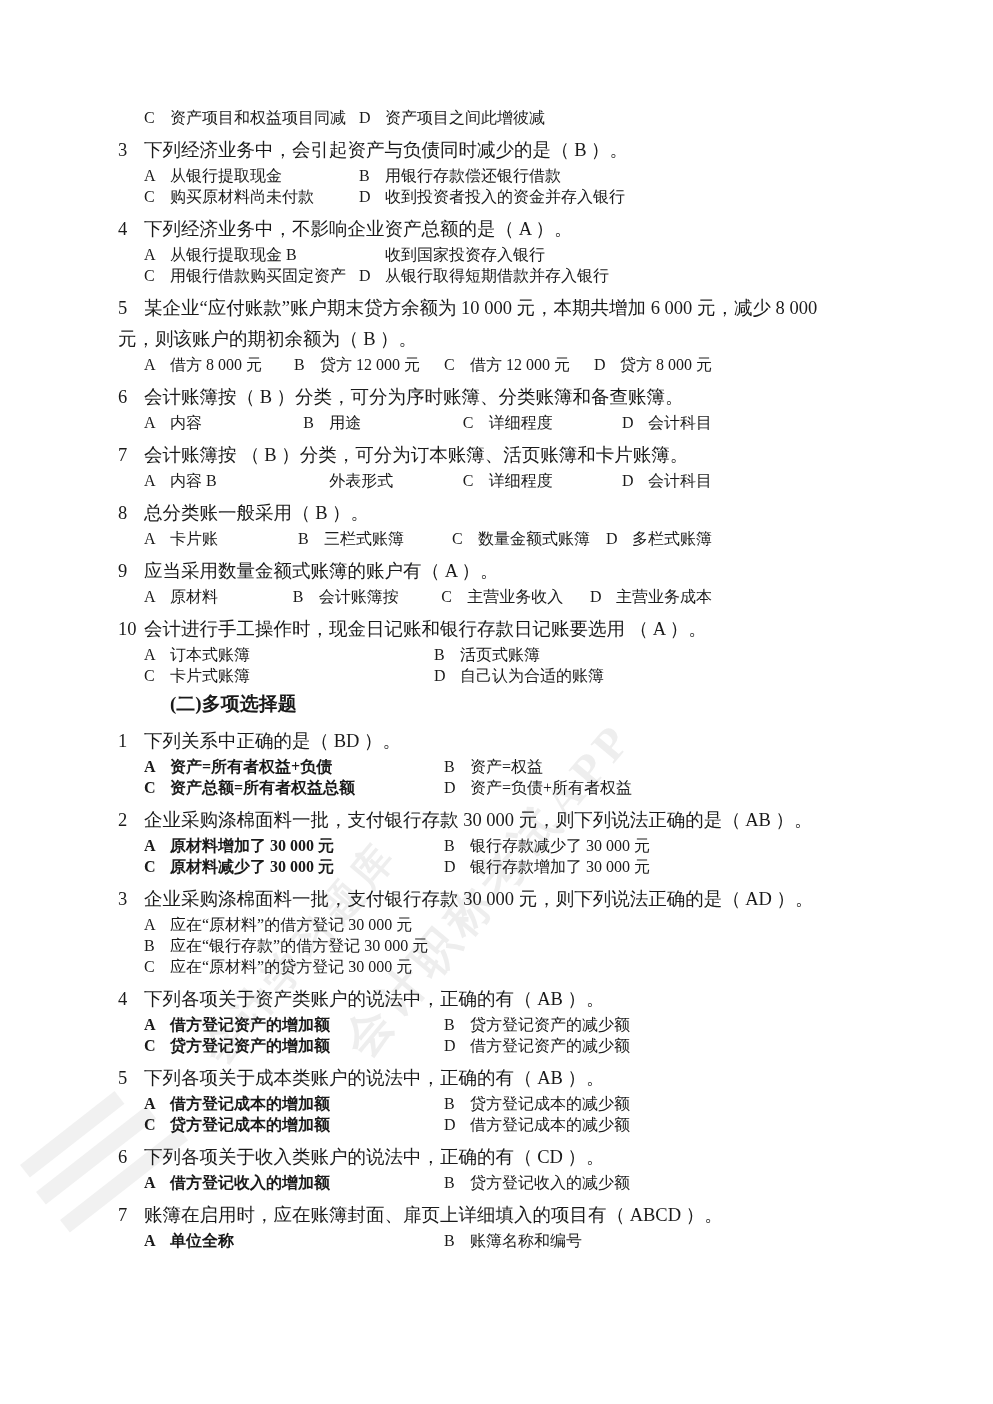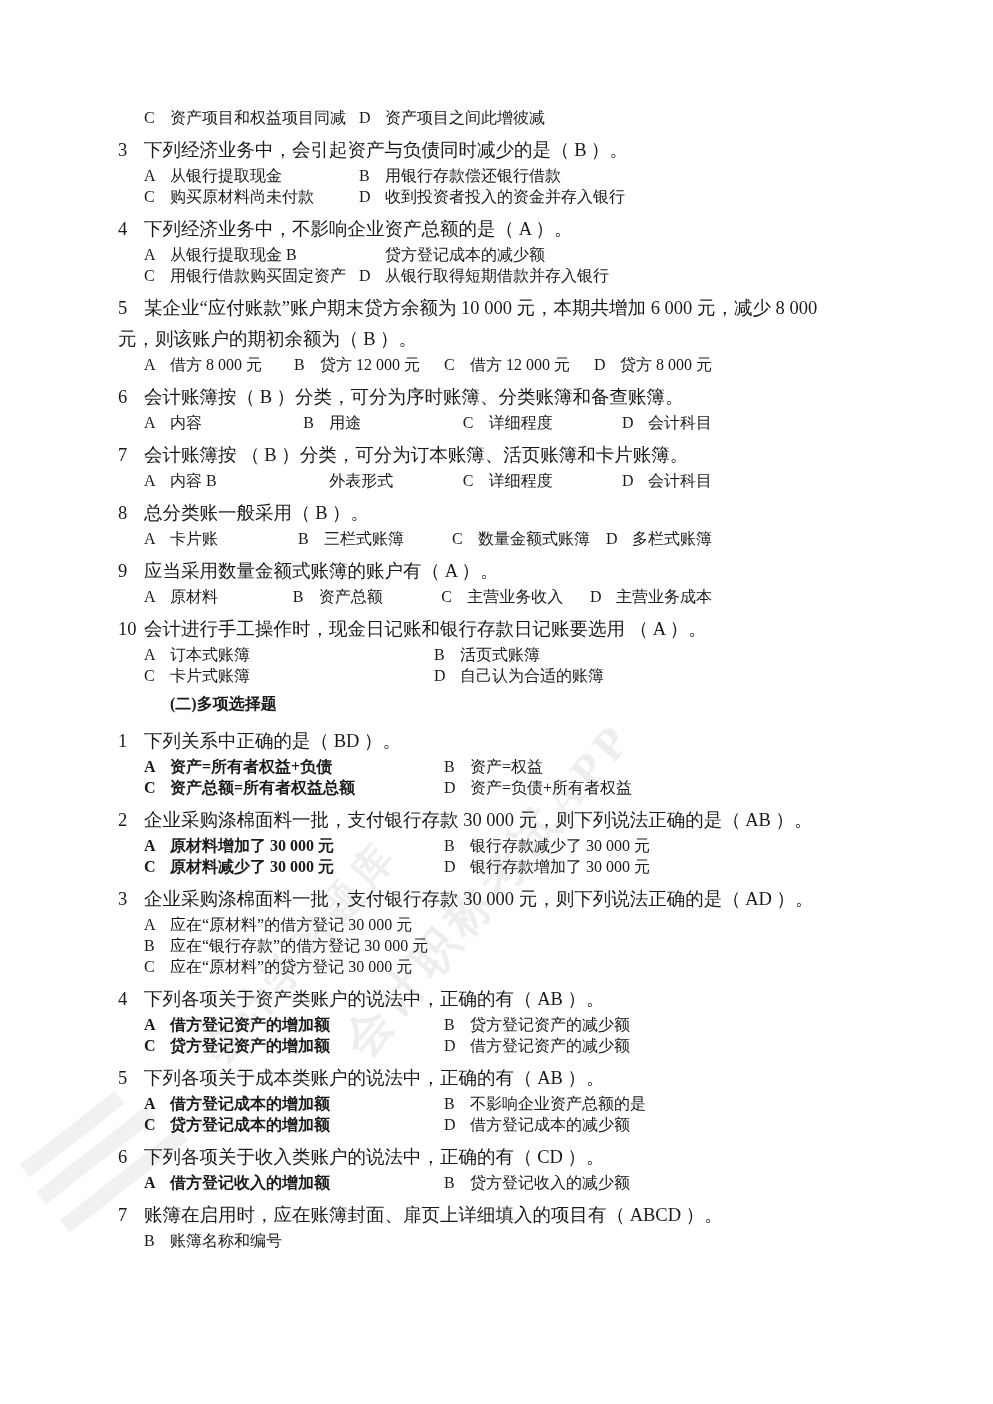--- a/index.html
+++ b/index.html
@@ -84,21 +84,21 @@
   }
   .ol { display: inline-block; width: 26px; }
   .w1 { width: 215px; }
   .w3 { width: 195px; }
   .w4 { width: auto; }
   .wide1 { width: 290px; }
   .wide2 { width: 300px; font-weight: bold; }
   .section-head {
     padding-left: 52px;
     font-weight: bold;
-    font-size: 16px;
+    font-size: 19px;
     line-height: 33px;
   }
 </style>
 </head>
 <body>
 
 <div id="page">
 
   <div class="watermark">
     <div class="wm-text wm1">会计职称考试APP</div>
@@ -118,21 +118,21 @@
         <span class="opt w1"><span class="ol">A</span><span>从银行提取现金</span></span>
         <span class="opt w4"><span class="ol">B</span><span>用银行存款偿还银行借款</span></span>
       </div>
       <div class="opts">
         <span class="opt w1"><span class="ol">C</span><span>购买原材料尚未付款</span></span>
         <span class="opt w4"><span class="ol">D</span><span>收到投资者投入的资金并存入银行</span></span>
       </div>
       <div class="line q indent1"><span class="num">4</span><span class="qbody">下列经济业务中，不影响企业资产总额的是（  A  ）。</span></div>
       <div class="opts">
         <span class="opt w1"><span class="ol">A</span><span>从银行提取现金 B</span></span>
-        <span class="opt w4"><span class="ol"></span><span>贷方登记成本的减少额</span></span>
+        <span class="opt w4"><span class="ol"></span><span>收到国家投资存入银行</span></span>
       </div>
       <div class="opts">
         <span class="opt w1"><span class="ol">C</span><span>用银行借款购买固定资产</span></span>
         <span class="opt w4"><span class="ol">D</span><span>从银行取得短期借款并存入银行</span></span>
       </div>
       <div class="line q indent1"><span class="num">5</span><span class="qbody">某企业“应付账款”账户期末贷方余额为 10 000 元，本期共增加 6 000 元，减少 8 000</span></div>
       <div class="line">元，则该账户的期初余额为（ B  ）。</div>
       <div class="opts">
         <span class="opt w3"><span class="ol">A</span><span>借方 8 000 元</span></span>
         <span class="opt w3"><span class="ol">B</span><span>贷方 12 000 元</span></span>
@@ -156,21 +156,21 @@
       <div class="line q indent1"><span class="num">8</span><span class="qbody">总分类账一般采用（ B ）。</span></div>
       <div class="opts">
         <span class="opt w3"><span class="ol">A</span><span>卡片账</span></span>
         <span class="opt w3"><span class="ol">B</span><span>三栏式账簿</span></span>
         <span class="opt w3"><span class="ol">C</span><span>数量金额式账簿</span></span>
         <span class="opt w4"><span class="ol">D</span><span>多栏式账簿</span></span>
       </div>
       <div class="line q indent1"><span class="num">9</span><span class="qbody">应当采用数量金额式账簿的账户有（ A ）。</span></div>
       <div class="opts">
         <span class="opt w3"><span class="ol">A</span><span>原材料</span></span>
-        <span class="opt w3"><span class="ol">B</span><span>资产总额</span></span>
+        <span class="opt w3"><span class="ol">B</span><span>会计账簿按</span></span>
         <span class="opt w3"><span class="ol">C</span><span>主营业务收入</span></span>
         <span class="opt w4"><span class="ol">D</span><span>主营业务成本</span></span>
       </div>
       <div class="line q indent1"><span class="num">10</span><span class="qbody">会计进行手工操作时，现金日记账和银行存款日记账要选用 （  A   ）。</span></div>
       <div class="opts">
         <span class="opt wide1"><span class="ol">A</span><span>订本式账簿</span></span>
         <span class="opt w4"><span class="ol">B</span><span>活页式账簿</span></span>
       </div>
       <div class="opts">
         <span class="opt wide1"><span class="ol">C</span><span>卡片式账簿</span></span>
@@ -210,29 +210,30 @@
         <span class="opt wide2"><span class="ol">A</span><span>借方登记资产的增加额</span></span>
         <span class="opt w4"><span class="ol">B</span><span>贷方登记资产的减少额</span></span>
       </div>
       <div class="opts">
         <span class="opt wide2"><span class="ol">C</span><span>贷方登记资产的增加额</span></span>
         <span class="opt w4"><span class="ol">D</span><span>借方登记资产的减少额</span></span>
       </div>
       <div class="line q indent1"><span class="num">5</span><span class="qbody">下列各项关于成本类账户的说法中，正确的有（ AB   ）。</span></div>
       <div class="opts">
         <span class="opt wide2"><span class="ol">A</span><span>借方登记成本的增加额</span></span>
-        <span class="opt w4"><span class="ol">B</span><span>不影响企业资产总额的是</span></span>
+        <span class="opt w4"><span class="ol">B</span><span>贷方登记成本的减少额</span></span>
       </div>
       <div class="opts">
         <span class="opt wide2"><span class="ol">C</span><span>贷方登记成本的增加额</span></span>
         <span class="opt w4"><span class="ol">D</span><span>借方登记成本的减少额</span></span>
       </div>
       <div class="line q indent1"><span class="num">6</span><span class="qbody">下列各项关于收入类账户的说法中，正确的有（ CD  ）。</span></div>
       <div class="opts">
         <span class="opt wide2"><span class="ol">A</span><span>借方登记收入的增加额</span></span>
         <span class="opt w4"><span class="ol">B</span><span>贷方登记收入的减少额</span></span>
       </div>
       <div class="line q indent1"><span class="num">7</span><span class="qbody">账簿在启用时，应在账簿封面、扉页上详细填入的项目有（ ABCD   ）。</span></div>
       <div class="opts">
+        <span class="opt wide2"><span class="ol">A</span><span>单位全称</span></span>
         <span class="opt w4"><span class="ol">B</span><span>账簿名称和编号</span></span>
       </div>
     </div>
 </div>
 
 </body></html>

